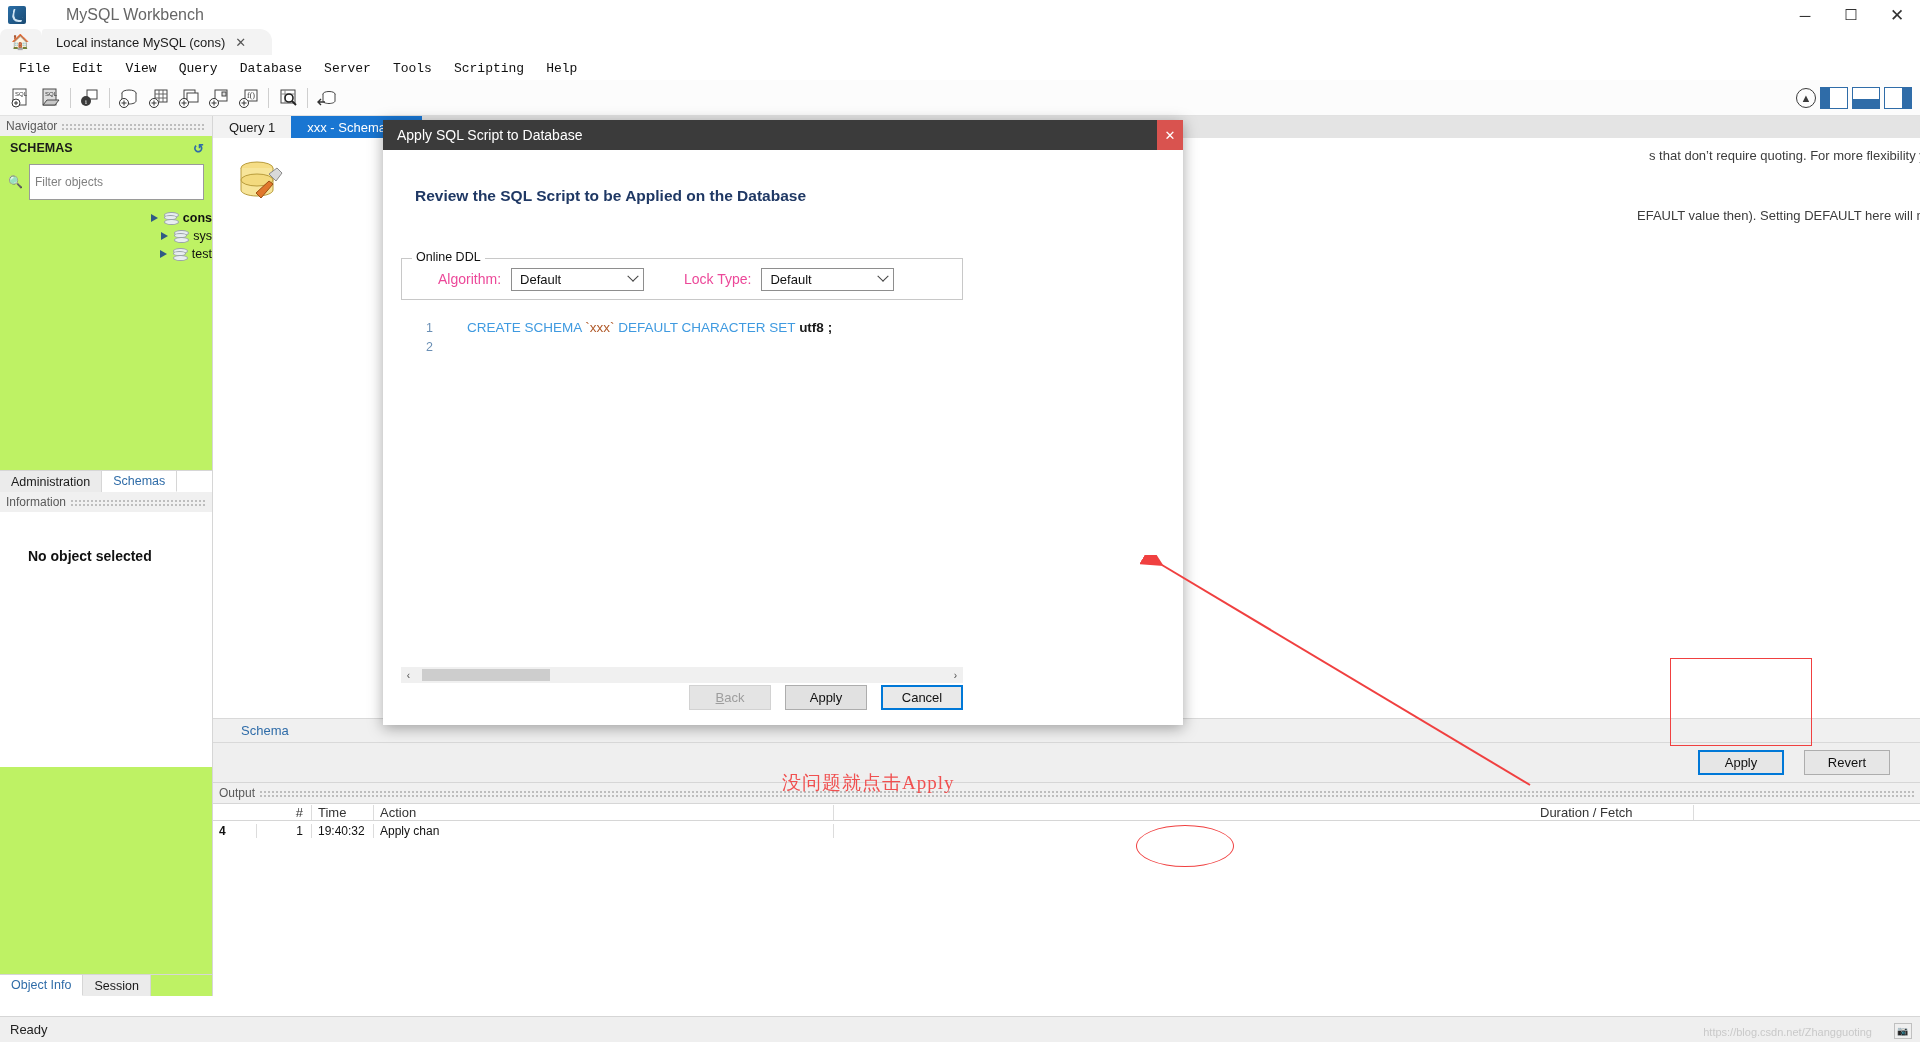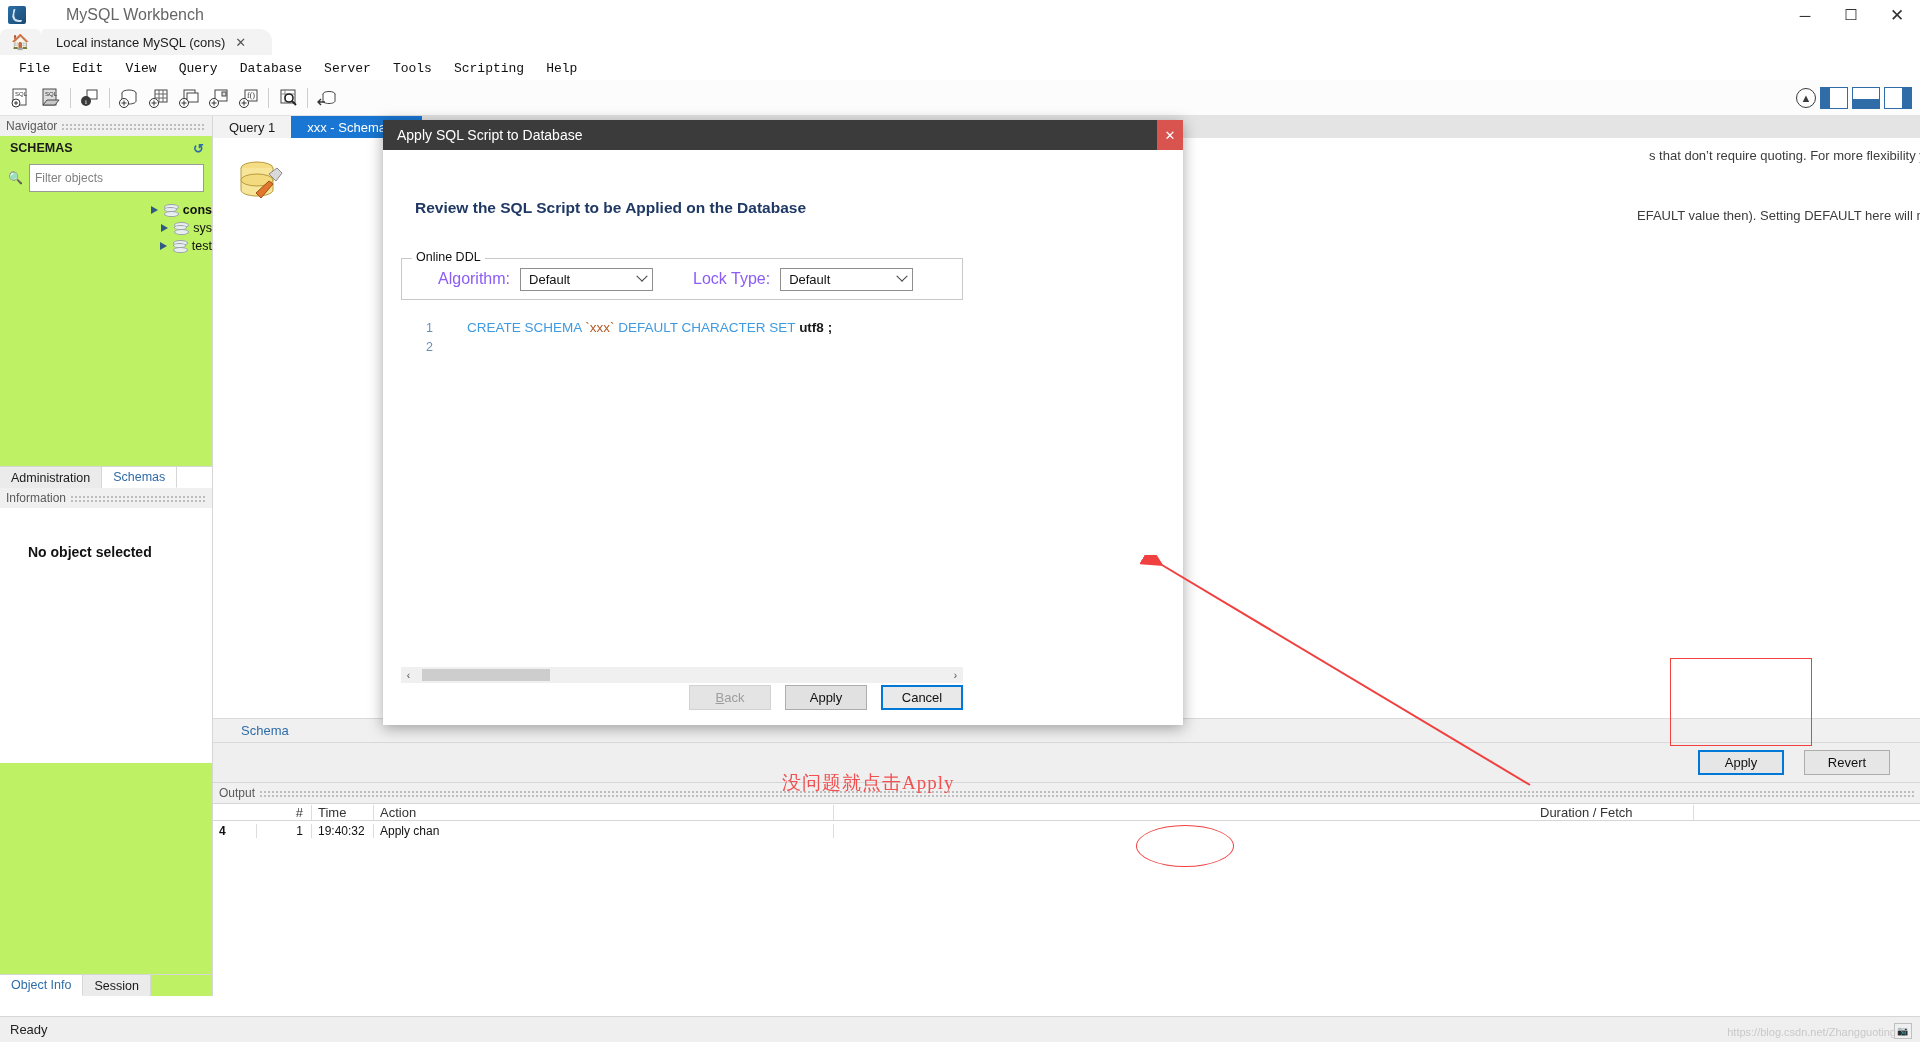--- a/index.html
+++ b/index.html
@@ -104,21 +104,21 @@
     background-size: 4px 4px;
   }
   .schemas-hdr {
     height: 24px; display: flex; align-items: center; justify-content: space-between;
     padding: 0 8px 0 10px; font-size: 12.5px; font-weight: bold; color: #1a1a1a;
   }
   .refresh-ico { color: #2f6ca8; font-size: 13px; }
   .filter-row { display: flex; align-items: center; padding: 4px 8px 6px 8px; gap: 6px; }
   .search-ico { color: #444; font-size: 12px; }
   .filter-input {
-    flex: 1; height: 28px; border: 1px solid #9a9a9a; background: #fff;
+    flex: 1; height: 36px; border: 1px solid #9a9a9a; background: #fff;
     font-size: 12px; padding: 0 5px; color: #808080; display: flex; align-items: center;
   }
   .schema-list { padding-top: 3px; }
   .schema-item {
     height: 18px; display: flex; align-items: center; gap: 6px;
     padding-left: 12px; font-size: 12.5px; color: #111; justify-content: flex-end;
   }
   .schema-item.bold { font-weight: bold; }
   .tri { width: 0; height: 0; border-left: 7px solid #2f5a85;
          border-top: 4.5px solid transparent; border-bottom: 4.5px solid transparent; }
@@ -215,21 +215,21 @@
   .c-msg { width: 700px; } .c-dur { width: 160px; }
 
   
   .statusbar {
     position: absolute; left: 0; bottom: 0; width: 1920px; height: 26px;
     background: #efefef; border-top: 1px solid #d6d6d6;
     display: flex; align-items: center; padding-left: 10px;
     font-size: 13px; color: #222;
   }
   .watermark {
-    position: absolute; right: 24px; bottom: 4px;
+    position: absolute; right: 48px; bottom: 4px;
     font-size: 11px; color: #c9c9c9;
   }
   .wm-badge {
     position: absolute; right: 8px; bottom: 3px; width: 18px; height: 16px;
     border: 1px solid #c0c0c0; color: #b0b0b0; font-size: 9px;
     display: flex; align-items: center; justify-content: center;
   }
 
   
   .modal {
@@ -256,35 +256,35 @@
   }
   .ray {
     position: absolute; bottom: -140px; left: -40px; width: 2px; height: 620px;
     background: rgba(255,255,255,.16); transform-origin: bottom center;
   }
   .side-step {
     padding: 7px 0 7px 18px; font-size: 13.5px; font-weight: bold; color: #ffffff;
     position: relative; z-index: 2;
   }
   .side-step.inactive { color: #cfe0ea; font-weight: bold; opacity: .72; }
-  .modal-main { flex: 1; position: relative; background: #ffffff; padding: 16px 18px; }
+  .modal-main { flex: 1; position: relative; background: #ffffff; padding: 4px 18px; }
   .modal-head {
     font-size: 15.5px; font-weight: bold; color: #1f3864;
     padding: 33px 0 0 14px;
   }
   .ddl-group {
     position: absolute; left: 18px; top: 108px; width: 562px; height: 42px;
     border: 1px solid #c8c8c8;
   }
   .ddl-legend {
     position: absolute; left: 10px; top: -9px; background: #fff; padding: 0 4px;
     font-size: 12.5px; color: #111;
   }
   .ddl-row { display: flex; align-items: center; height: 100%; padding-left: 36px; gap: 10px; }
-  .ddl-lbl { font-size: 16px; color: #8b5cf6; }
+  .ddl-lbl { font-size: 14px; color: #ec4899; }
   .combo {
     height: 23px; border: 1px solid #8e8e8e; background: #fff;
     display: flex; align-items: center; justify-content: space-between;
     padding: 0 6px 0 8px; font-size: 13px; color: #111;
   }
   .combo .chev {
     width: 8px; height: 8px; border-right: 1.5px solid #444; border-bottom: 1.5px solid #444;
     transform: rotate(45deg) translate(-2px,-2px);
   }
   .sql-area {

